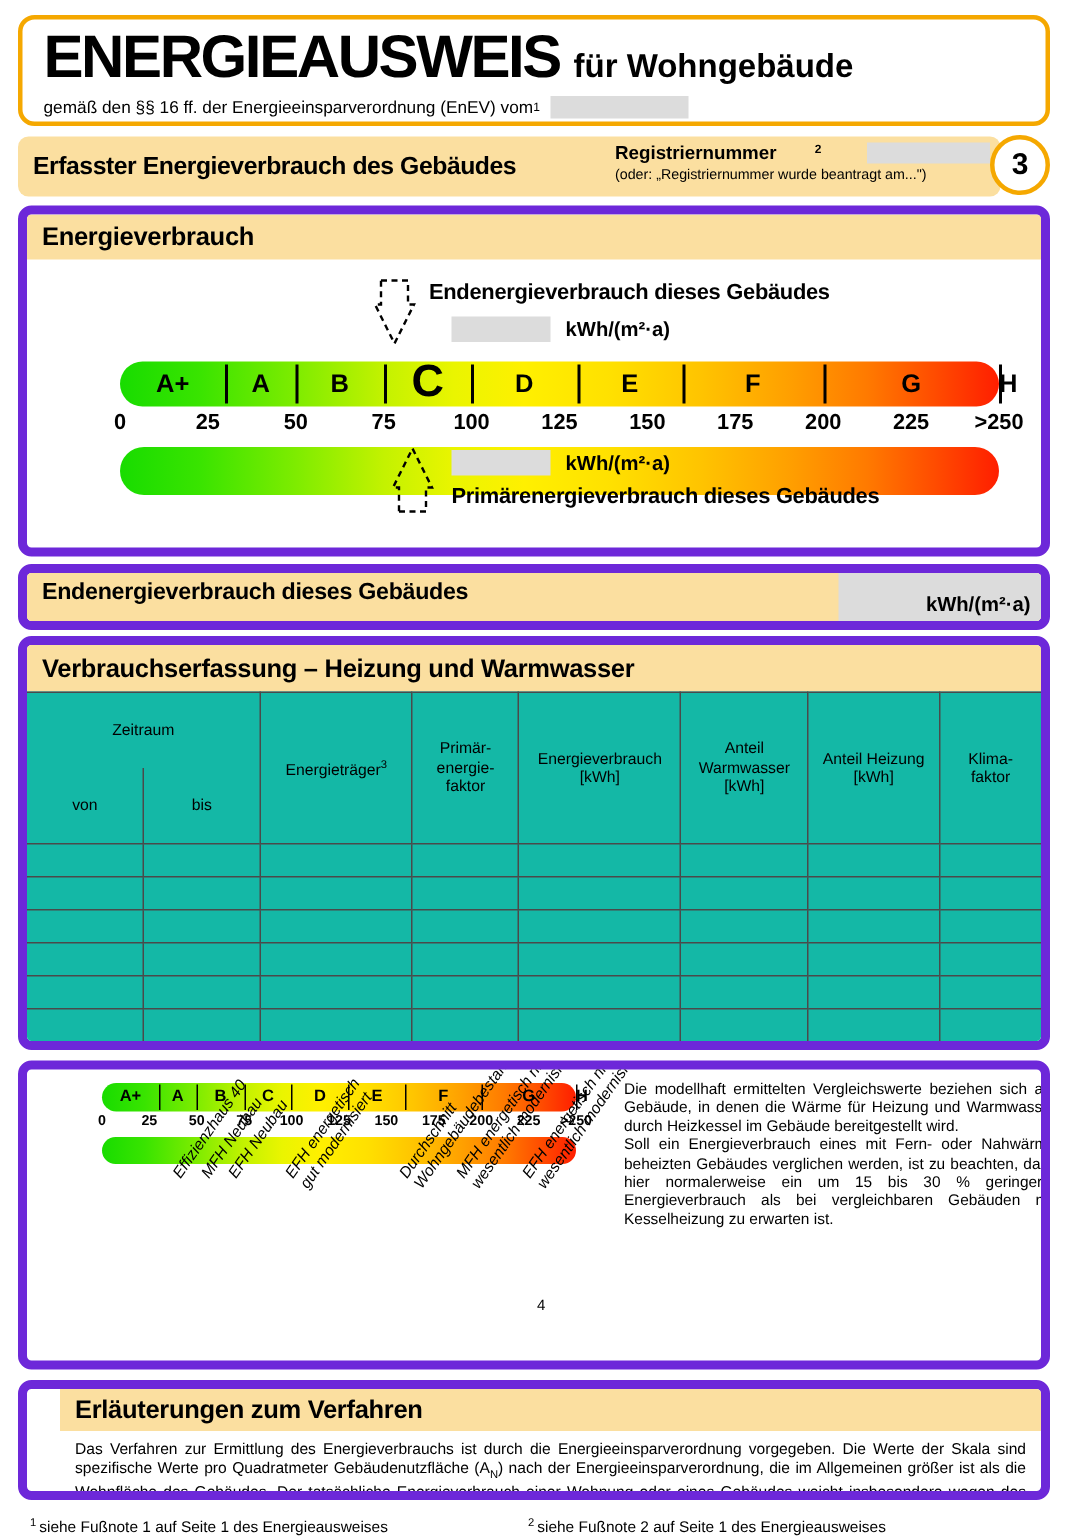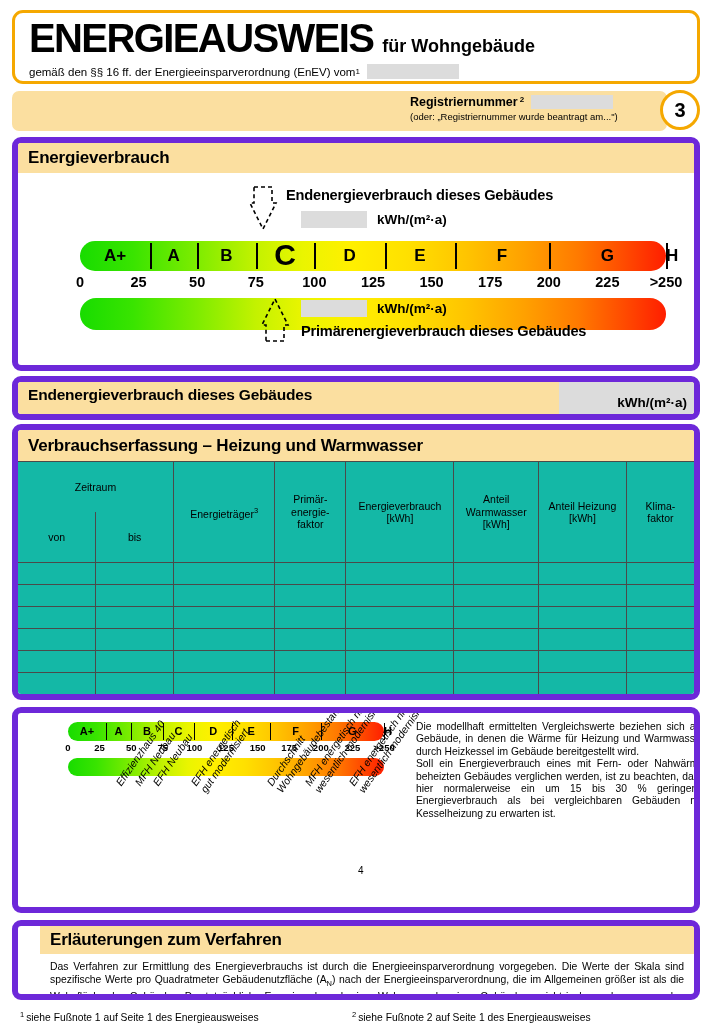--- a/index.html
+++ b/index.html
@@ -39,42 +39,42 @@
     position:relative;
     box-sizing:border-box;
     padding:3px 14px 0 14px;
     background:#fff;
   }
   .title-row{display:flex;align-items:baseline;}
   .title-main{
     font-size:40px;font-weight:bold;letter-spacing:-1.6px;line-height:44px;
   }
   .title-sub{
-    font-size:18px;font-weight:bold;margin-left:9px;line-height:24px;
+    font-size:22px;font-weight:bold;margin-left:9px;line-height:24px;
   }
   .title-legal{
     font-size:11.5px;margin-top:4px;display:flex;align-items:center;
   }
   .title-legal sup{font-size:8px;}
   .blank-box{
     display:inline-block;background:#DCDCDC;
   }
 
   
   .sechead{
     margin-top:7px;position:relative;height:40px;
   }
   .sechead-inner{
     width:655px;height:40px;background:#FBDFA0;border-radius:7px;
     box-sizing:border-box;display:flex;align-items:center;
     padding:0 10px;position:relative;
   }
   .sechead-title{font-size:16.5px;font-weight:bold;letter-spacing:-0.3px;}
   .regbox{position:absolute;left:398px;top:4px;width:250px;}
-  .reg-line1{font-size:12.5px;font-weight:bold;display:flex;align-items:flex-start;}
+  .reg-line1{font-size:12.5px;font-weight:bold;display:flex;align-items:flex-start;justify-content:space-between;}
   .reg-line1 sup{font-size:8px;margin-left:2px;}
   .reg-line2{font-size:9.5px;margin-top:2px;}
   .pagecircle{
     position:absolute;right:0px;top:-1px;width:40px;height:40px;border-radius:50%;
     border:3px solid #F5A800;background:#fff;
     display:flex;align-items:center;justify-content:center;
     font-size:20px;font-weight:bold;box-sizing:border-box;
   }
 
   
@@ -235,20 +235,21 @@
     </div>
     <div class="title-legal">
       <span>gemäß den §§ 16 ff. der Energieeinsparverordnung (EnEV) vom</span>
       <sup>1</sup>
       <span class="blank-box" style="width:92px;height:15px;margin-left:7px;"></span>
     </div>
   </div>
 
   <div class="sechead">
     <div class="sechead-inner">
+      <div class="sechead-title">Erfasster Energieverbrauch des Gebäudes</div>
       <div class="regbox">
         <div class="reg-line1">
           <span>Registriernummer</span>
           <sup>2</sup>
           <span class="blank-box" style="width:82px;height:14px;margin-left:7px;"></span>
         </div>
         <div class="reg-line2">(oder: „Registriernummer wurde beantragt am...")</div>
       </div>
     </div>
     <div class="pagecircle">3</div>

